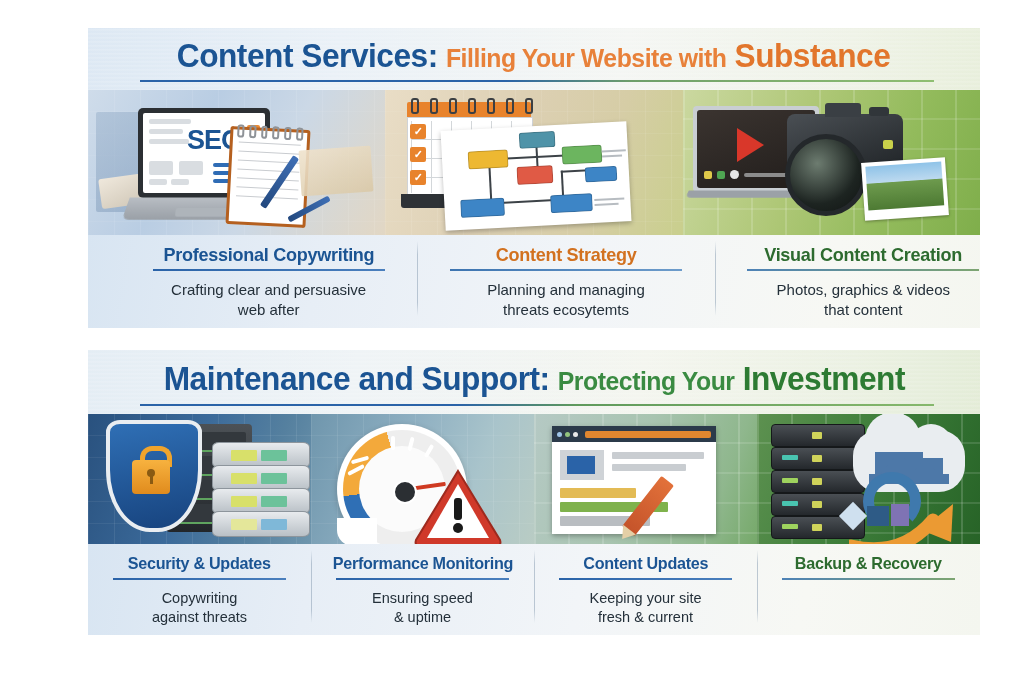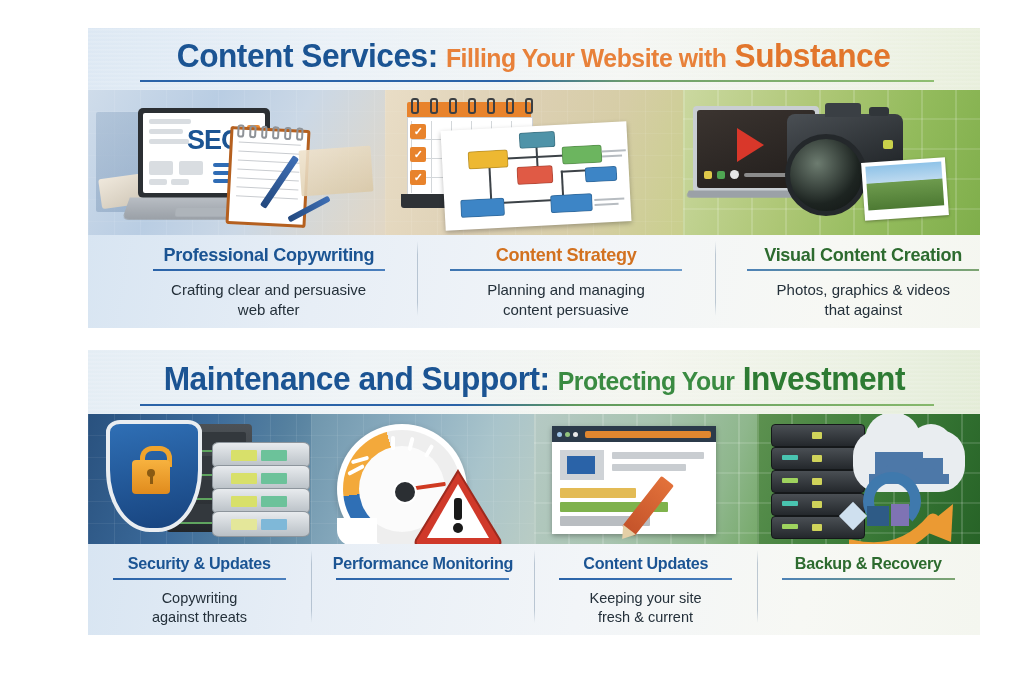--- a/index.html
+++ b/index.html
@@ -352,29 +352,29 @@
         <div class="cap-desc">
           <span>Crafting clear and persuasive</span><br>
           <span>web after</span>
         </div>
       </div>
       <div class="cap-cell">
         <div class="cap-title t-orange">Content Strategy</div>
         <div class="cap-underline u-orange"></div>
         <div class="cap-desc">
           <span>Planning and managing</span><br>
-          <span>content persuasive</span>
+          <span>threats ecosytemts</span>
         </div>
       </div>
       <div class="cap-cell">
         <div class="cap-title t-green">Visual Content Creation</div>
         <div class="cap-underline u-green"></div>
         <div class="cap-desc">
           <span>Photos, graphics &amp; videos</span><br>
-          <span>that against</span>
+          <span>that content</span>
         </div>
       </div>
     </div>
   </div>
 
   <div class="panel" id="panel-maintenance">
 
     <div class="header-band green-band">
       <div class="headline" id="title-maintenance">
         <span class="seg seg-blue seg-strong">Maintenance and Support:</span>
@@ -522,20 +522,24 @@
         <div class="cap-title t-blue">Security &amp; Updates</div>
         <div class="cap-underline"></div>
         <div class="cap-desc">
           <span>Copywriting</span><br>
           <span>against threats</span>
         </div>
       </div>
       <div class="cap-cell">
         <div class="cap-title t-blue">Performance Monitoring</div>
         <div class="cap-underline"></div>
+        <div class="cap-desc">
+          <span>Ensuring speed</span><br>
+          <span>&amp; uptime</span>
+        </div>
       </div>
       <div class="cap-cell">
         <div class="cap-title t-blue">Content Updates</div>
         <div class="cap-underline"></div>
         <div class="cap-desc">
           <span>Keeping your site</span><br>
           <span>fresh &amp; current</span>
         </div>
       </div>
       <div class="cap-cell">

